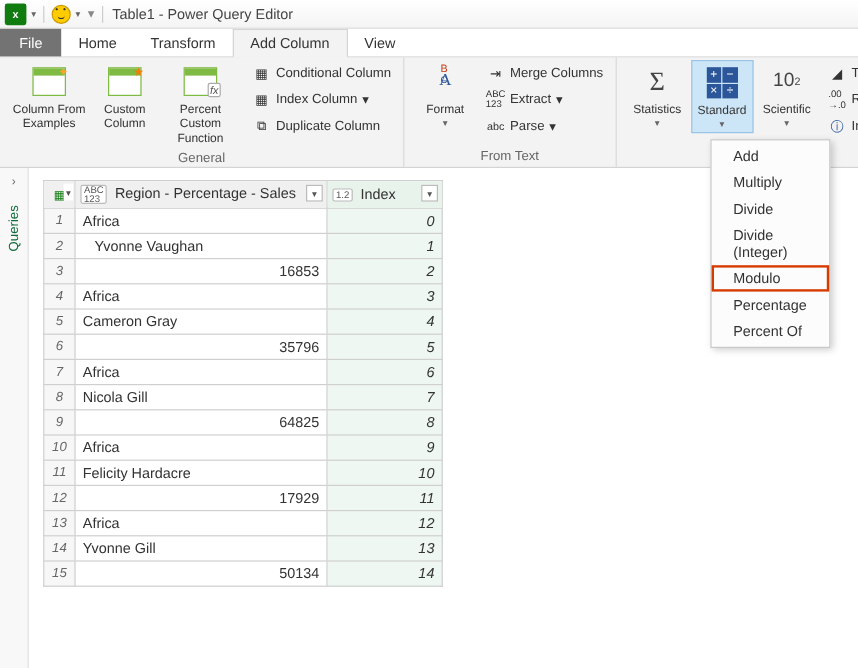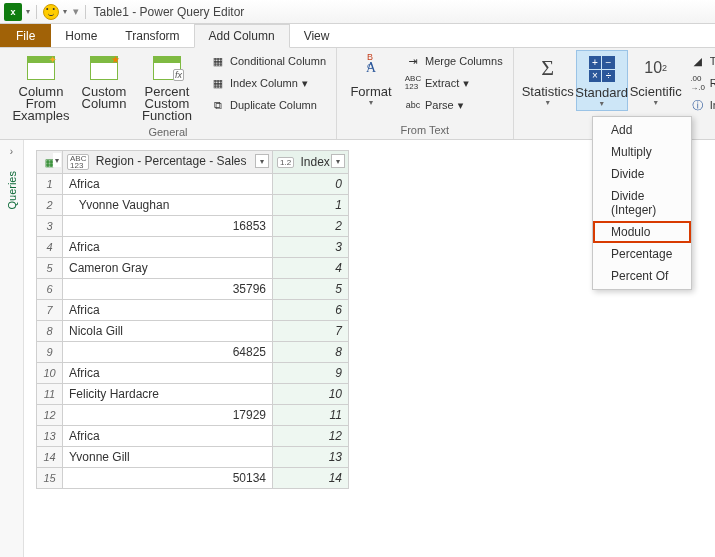--- a/index.html
+++ b/index.html
@@ -12,32 +12,32 @@
   .titlebar .qat .smiley { width:16px; height:16px; background:#ffcc00; border-radius:50%; position:relative; border:1px solid #cc9900;}
   .titlebar .qat .smiley::before { content:"• •"; position:absolute; top:0px; left:2px; font-size:7px; color:#333; letter-spacing:1px;}
   .titlebar .qat .smiley::after { content:""; position:absolute; bottom:3px; left:4px; width:6px; height:3px; border-bottom:1px solid #333; border-radius:0 0 4px 4px;}
   .titlebar .drop { font-size:8px; color:#666; }
   .titlebar .sep { width:1px; height:14px; background:#ccc; margin:0 2px;}
   .titlebar .title { margin-left: 6px; color: #444; font-size: 12px; }
   
   
   .tabs { height: 24px; display: flex; align-items: stretch; background: #fff; border-bottom: 1px solid #d4d4d4; }
   .tab { padding: 4px 14px; font-size: 12px; color: #333; cursor: pointer; display: flex; align-items: center; }
-  .tab.file { background: #a16207; color: #fff; padding: 4px 16px; }
+  .tab.file { background: #737373; color: #fff; padding: 4px 16px; }
   .tab.active { border: 1px solid #d4d4d4; border-bottom: 1px solid #f3f3f3; background: #f3f3f3; margin-bottom:-1px; }
   
   
   .ribbon { height: 92px; background: #f3f3f3; border-bottom: 1px solid #d4d4d4; display: flex; position: relative; }
   .group { border-right: 1px solid #d9d9d9; padding: 2px 6px 0 6px; display: flex; flex-direction: column; }
   .group-body { display: flex; flex: 1; align-items: flex-start; }
   .group-label { text-align: center; font-size: 11px; color: #666; padding: 2px 0 3px 0; }
   .bigbtn { display: flex; flex-direction: column; align-items: center; width: 56px; padding: 2px 0; cursor: pointer; }
   .bigbtn.wider { width: 70px; }
   .bigbtn .ico { width: 32px; height: 32px; display:flex; align-items:center; justify-content:center; }
-  .bigbtn .lbl { font-size: 13px; text-align: center; line-height: 12px; margin-top: 2px; color:#333; }
+  .bigbtn .lbl { font-size: 10px; text-align: center; line-height: 12px; margin-top: 2px; color:#333; }
   .bigbtn .caret { font-size: 8px; color: #666; }
   .smallbtn { display: flex; align-items: center; height: 22px; padding: 0 4px; cursor: pointer; gap: 4px; font-size: 11px; color:#333; white-space: nowrap;}
   .smallbtn .ico { width:16px; height:16px; display:flex; align-items:center; justify-content:center; font-size:11px;}
   .col { display:flex; flex-direction:column; }
   .highlight-btn { background:#cde6f7; border:1px solid #9ac3e6; }
   
   
   .tbl-ico { width:28px; height:24px; background:linear-gradient(#fff,#fff); border:1px solid #7fba42; position:relative;}
   .tbl-ico::before { content:""; position:absolute; top:0;left:0;right:0;height:6px; background:#7fba42;}
   .spark { position:absolute; top:-3px; right:-3px; color:#f9a825; font-size:10px;}
@@ -49,21 +49,21 @@
   .queries-rail .chev { font-size:10px; color:#666; cursor:pointer;}
   .queries-rail .vlabel { writing-mode: vertical-rl; transform: rotate(180deg); font-size:11px; color:#0f6b3a; margin-top:8px;}
   .grid-wrap { padding: 10px 12px; }
   table.datagrid { border-collapse: collapse; font-size: 12px; }
   table.datagrid th, table.datagrid td { border: 0.5px solid #cfcfcf; }
   table.datagrid thead th { background:#f0f0f0; font-weight:normal; }
   .rownum-head { width:26px; background:#f0f0f0;}
   .rownum { width:26px; text-align:center; background:#f7f7f7; color:#666; font-style:italic; font-size:11px; padding:3px 0;}
   .colhead { position:relative; text-align:left; padding:3px 4px; }
   .colhead.c1 { width:210px; }
-  .colhead.c2 { width:76px; background:#e8f3ec; }
+  .colhead.c2 { width:96px; background:#e8f3ec; }
   .typechip { display:inline-block; border:1px solid #bbb; font-size:8px; padding:0 2px; margin-right:3px; color:#555; background:#fff; border-radius:2px; vertical-align:middle;}
   .filter { position:absolute; right:3px; top:3px; width:14px; height:14px; border:1px solid #bbb; background:#fff; display:flex; align-items:center; justify-content:center; font-size:8px; color:#555; cursor:pointer;}
   td.cell { padding: 3px 6px; }
   td.cell.c2 { background:#eef7f1; text-align:right; font-style:italic; color:#333; }
   td.cell.num-right { text-align:right; }
   
   
   .dropdown { position:absolute; top:116px; left:592px; width:100px; background:#fcfcfc; border:1px solid #c8c8c8; box-shadow: 2px 2px 6px rgba(0,0,0,0.2); z-index:10; padding:2px 0;}
   .dropdown .item { padding:4px 18px; font-size:12px; cursor:pointer; }
   .dropdown .item.hl { border:2px solid #d83b01; padding:2px 16px; }

